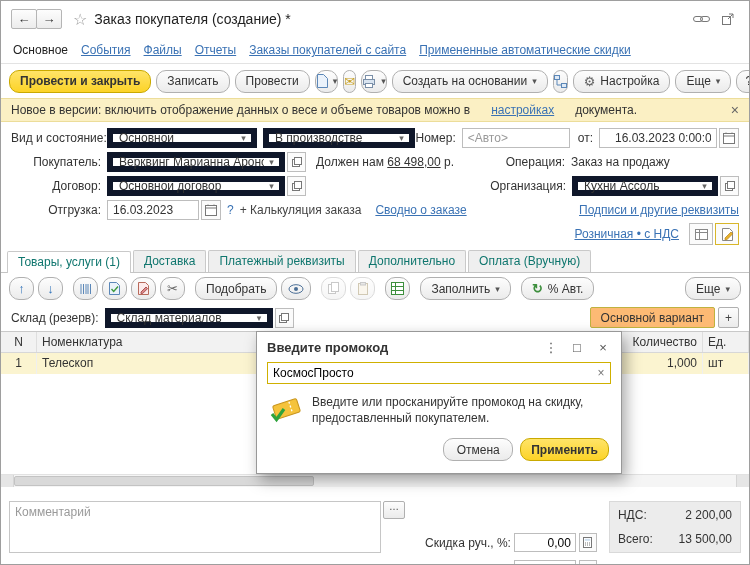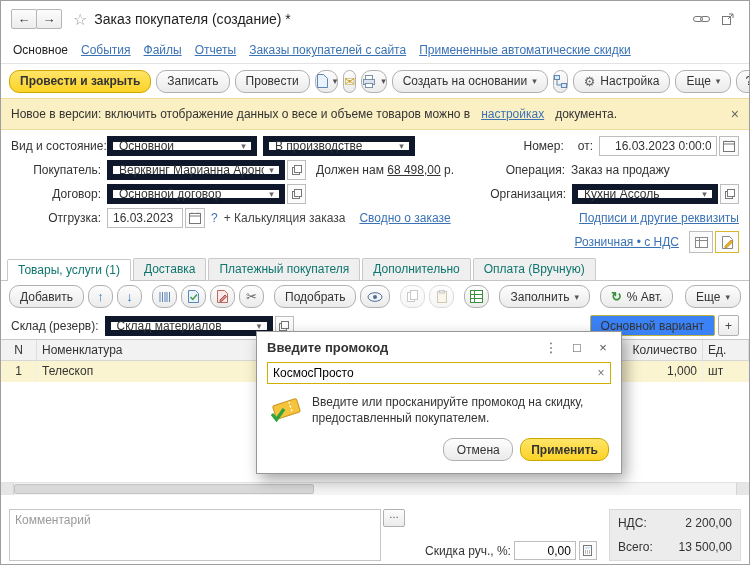--- a/index.html
+++ b/index.html
@@ -25,21 +25,21 @@
   
   .toolbar { display:flex; align-items:center; height:34px; padding:0 8px; gap:5px; }
   .btn { height:23px; padding:0 10px; border:1px solid #b0b0b0; background:linear-gradient(#fdfdfd,#ebebeb); border-radius:10px; font-size:12px; color:#333; display:inline-flex; align-items:center; gap:5px; cursor:pointer; white-space:nowrap; font-family:inherit; }
   .btn-yellow { background:linear-gradient(#ffe468,#fcd327); border-color:#c9a900; font-weight:bold; }
   .icon-btn { width:25px; padding:0; justify-content:center; }
   .caret { font-size:9px; color:#555; }
   .right-group { margin-left:auto; display:flex; gap:5px; }
   .glyph { font-size:13px; color:#666; line-height:1; }
 
   
-  .banner { height:32px; background:#fbf0c4; border-top:1px solid #ecdd9a; border-bottom:1px solid #ecdd9a; display:flex; align-items:center; padding:0 10px; gap:11px; color:#333; }
+  .banner { height:24px; background:#fbf0c4; border-top:1px solid #ecdd9a; border-bottom:1px solid #ecdd9a; display:flex; align-items:center; padding:0 10px; gap:21px; color:#333; }
   .banner .close { margin-left:auto; color:#666; cursor:pointer; font-size:14px; }
   .link { color:#3a72b4; text-decoration:underline; cursor:pointer; white-space:nowrap; }
 
   
   .form { padding:4px 0 2px; }
   .form-row { display:flex; align-items:center; height:24px; padding:0 10px; }
   .lbl { width:96px; text-align:right; padding-right:6px; color:#333; white-space:nowrap; }
   .lbl-r { text-align:right; padding-right:6px; white-space:nowrap; }
   .combo { display:inline-flex; height:20px; border:6px solid #0f172a; background:#fff; align-items:center; cursor:pointer; }
   .combo .txt { padding:0 6px; white-space:nowrap; overflow:hidden; }
@@ -60,21 +60,21 @@
   .doctab { padding:3px 10px 4px; border:1px solid #c9c9c9; border-bottom:none; background:#efefef; color:#0f766e; border-radius:2px 2px 0 0; cursor:pointer; white-space:nowrap; position:relative; }
   .doctab.active { background:#fff; top:1px; cursor:default; }
 
   
   .items-toolbar { display:flex; align-items:center; height:31px; padding:0 8px; gap:4px; }
   .arrow-btn { color:#2e71b8; font-weight:bold; font-size:13px; }
   .dis { opacity:.45; }
 
   
   .warehouse-row { display:flex; align-items:center; height:27px; padding:0 10px; }
-  .variant-btn { height:21px; padding:0 10px; background:#3b82f6; border:1px solid #bfb23f; border-radius:2px; display:inline-flex; align-items:center; cursor:pointer; }
+  .variant-btn { height:21px; padding:0 10px; background:#fdba74; border:1px solid #bfb23f; border-radius:2px; display:inline-flex; align-items:center; cursor:pointer; }
   .plus-btn { width:21px; height:21px; border:1px solid #b0b0b0; background:linear-gradient(#fdfdfd,#ebebeb); border-radius:2px; display:inline-flex; align-items:center; justify-content:center; cursor:pointer; margin-left:3px; color:#444; }
 
   
   .grid { height:143px; border-top:1px solid #c9c9c9; background:#fff; }
   .grid-header { display:flex; height:21px; background:#f2f2f2; border-bottom:1px solid #d7d7d7; color:#333; }
   .gh, .gc { padding:3px 5px; border-right:1px solid #dedede; white-space:nowrap; overflow:hidden; }
   .col-n { width:36px; text-align:center; }
   .col-nom { flex:1; }
   .col-qty { width:96px; text-align:right; }
   .col-unit { width:46px; }
@@ -208,20 +208,21 @@
       <span class="combo" style="width:150px">
         <span class="txt" style="flex:1">Основной</span>
         <span class="dd">▾</span>
       </span>
       <span class="combo" style="width:152px; margin-left:6px">
         <span class="txt" style="flex:1">В производстве</span>
         <span class="dd">▾</span>
       </span>
       <div class="rside">
         <span class="lbl-r">Номер:</span>
+        <input class="fld" style="width: 108px;" placeholder="&lt;Авто&gt;">
         <span class="lbl-r" style="margin-left:8px">от:</span>
         <input class="fld" style="width: 118px; padding-left: 15px;" value="16.03.2023 0:00:00">
         <span class="sq-btn">
           <svg width="12" height="12" viewBox="0 0 12 12">
               <rect x="0.5" y="1.5" width="11" height="10" fill="#fff" stroke="#777"></rect>
               <path d="M0.5 4h11" stroke="#777"></path>
               <path d="M3 2V0.5M9 2V0.5" stroke="#777"></path>
             </svg>
         </span>
       </div>
@@ -272,21 +273,21 @@
           <svg width="10" height="10" viewBox="0 0 10 10">
               <rect x="0.5" y="2.5" width="7" height="7" fill="#fff" stroke="#777"></rect>
               <rect x="2.5" y="0.5" width="7" height="7" fill="#fff" stroke="#777"></rect>
             </svg>
         </span>
       </div>
     </div>
 
     <div class="form-row">
       <span class="lbl">Отгрузка:</span>
-      <input class="fld" style="width: 76px;" value="16.03.2023">
+      <input class="fld" style="width: 92px;" value="16.03.2023">
       <span class="sq-btn">
         <svg width="12" height="12" viewBox="0 0 12 12">
             <rect x="0.5" y="1.5" width="11" height="10" fill="#fff" stroke="#777"></rect>
             <path d="M0.5 4h11" stroke="#777"></path>
             <path d="M3 2V0.5M9 2V0.5" stroke="#777"></path>
           </svg>
       </span>
       <span class="q-mark">?</span>
       <span class="calc-link">+ Калькуляция заказа</span>
       <span class="link">Сводно о заказе</span>
@@ -311,27 +312,26 @@
             </svg>
         </span>
       </div>
     </div>
 
   </div>
 
   <div class="doctabs">
     <span class="doctab active">Товары, услуги (1)</span>
     <span class="doctab">Доставка</span>
-    <span class="doctab">Платежный покупателя</span>
+    <span class="doctab">Платежный реквизиты</span>
     <span class="doctab">Дополнительно</span>
     <span class="doctab">Оплата (Вручную)</span>
   </div>
 
   <div class="items-toolbar">
-    <button class="btn">Добавить</button>
     <button class="btn icon-btn arrow-btn">↑</button>
     <button class="btn icon-btn arrow-btn">↓</button>
     <button class="btn icon-btn" style="margin-left:6px">
       <svg width="12" height="12" viewBox="0 0 12 12">
           <path d="M1 1v10M3.5 1v10M6 1v10M8 1v10M10.5 1v10" stroke="#5b87b8"></path>
         </svg>
     </button>
     <button class="btn icon-btn">
       <svg width="13" height="13" viewBox="0 0 13 13">
           <path d="M1.5 0.5h7l3 3v9h-10z" fill="#eaf2fb" stroke="#5b87b8"></path>

